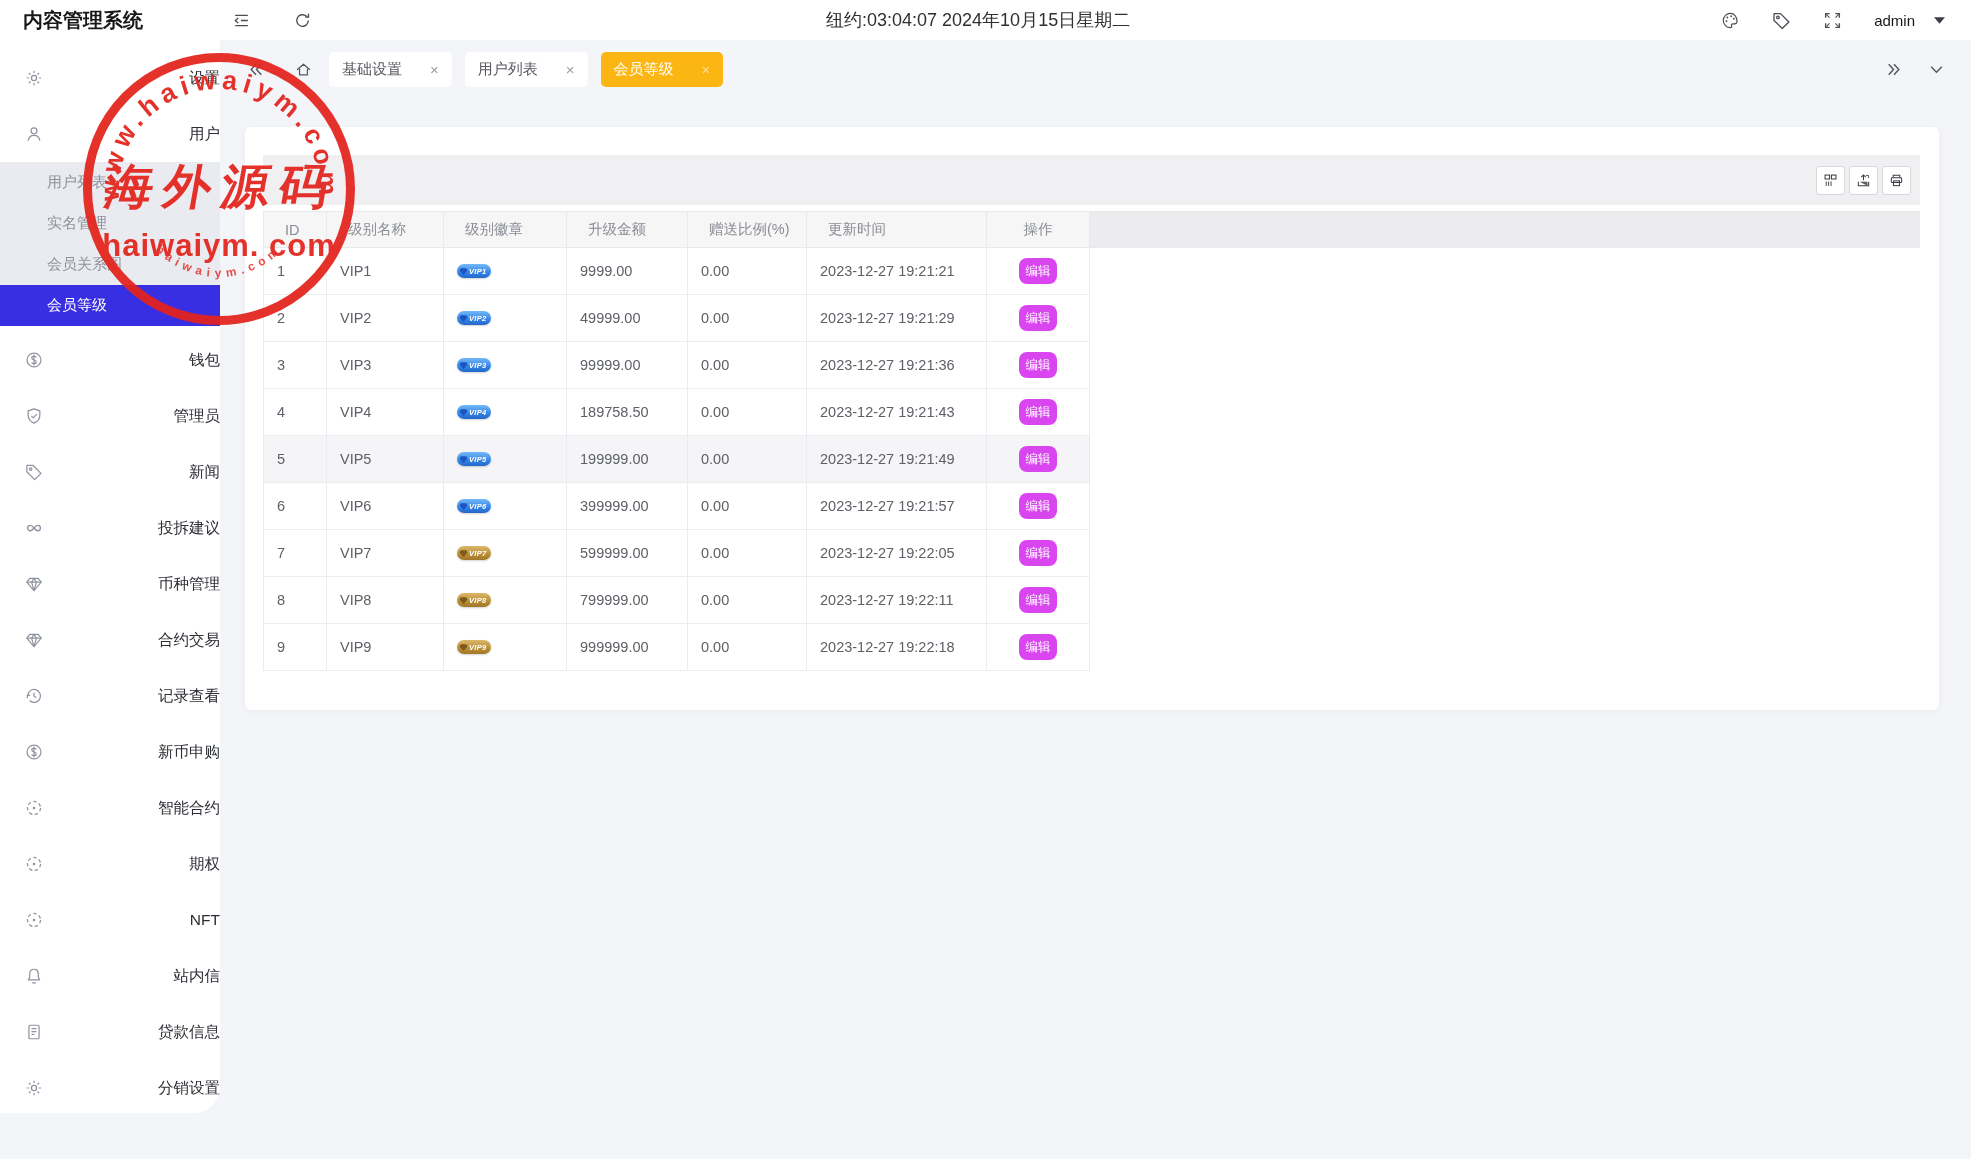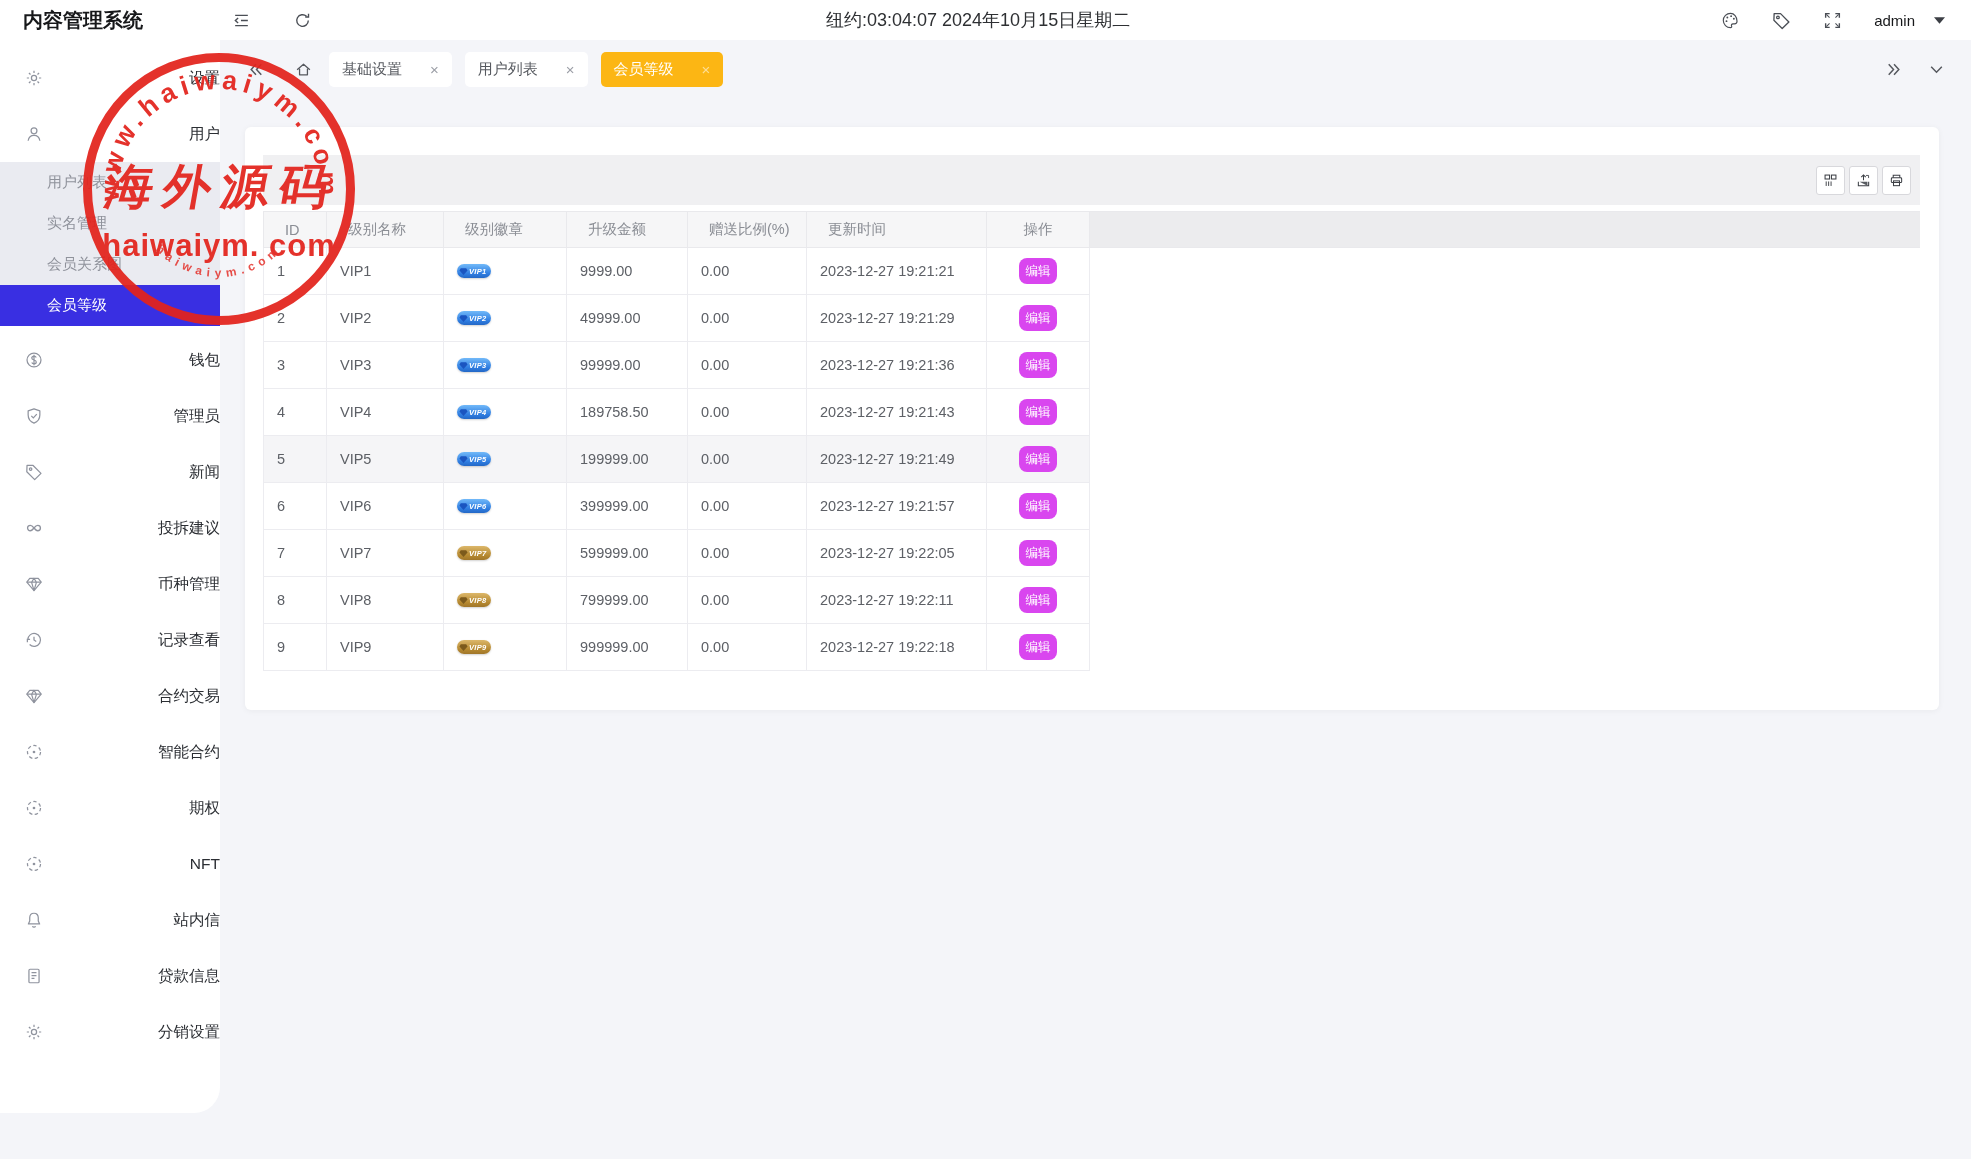--- a/index.html
+++ b/index.html
@@ -209,36 +209,45 @@
         <span class="icon">
           <svg viewBox="0 0 16 16" fill="none" stroke="currentColor" stroke-width="1.05" stroke-linejoin="round">
             <path d="M4.2 3h7.6l2.6 3.4L8 13.8 1.6 6.4z"></path>
             <path d="M1.6 6.4h12.8M5.8 6.4 8 13.8l2.2-7.4M5.8 6.4 8 3l2.2 3.4"></path>
           </svg>
         </span>
         <span class="side-label">币种管理</span>
       </div>
       <div class="side-item">
         <span class="icon">
+          <svg viewBox="0 0 16 16" fill="none" stroke="currentColor" stroke-width="1.05" stroke-linejoin="round">
+            <path d="M4.2 3h7.6l2.6 3.4L8 13.8 1.6 6.4z"></path>
+            <path d="M1.6 6.4h12.8M5.8 6.4 8 13.8l2.2-7.4M5.8 6.4 8 3l2.2 3.4"></path>
+          </svg>
+        </span>
+        <span class="side-label">合约交易</span>
+      </div>
+      <div class="side-item">
+        <span class="icon">
           <svg viewBox="0 0 16 16" fill="none" stroke="currentColor" stroke-width="1.1">
             <path d="M2.4 8a5.7 5.7 0 1 1 1.7 4"></path>
             <path d="M2.1 9.9V7.5h2.4"></path>
             <path d="M8 5.2V8l2 1.3"></path>
           </svg>
         </span>
         <span class="side-label">记录查看</span>
       </div>
       <div class="side-item">
         <span class="icon">
-          <svg viewBox="0 0 16 16" fill="none" stroke="currentColor" stroke-width="1.05" stroke-linejoin="round">
-            <path d="M4.2 3h7.6l2.6 3.4L8 13.8 1.6 6.4z"></path>
-            <path d="M1.6 6.4h12.8M5.8 6.4 8 13.8l2.2-7.4M5.8 6.4 8 3l2.2 3.4"></path>
-          </svg>
-        </span>
-        <span class="side-label">合约交易</span>
+          <svg viewBox="0 0 16 16" fill="none" stroke="currentColor" stroke-width="1.1">
+            <circle cx="8" cy="8" r="6.2"></circle>
+            <path d="M10 5.8c-.4-.8-1.1-1.2-2-1.2-1.1 0-2 .7-2 1.7s.9 1.4 2 1.7c1.1.3 2 .7 2 1.7s-.9 1.7-2 1.7c-.9 0-1.6-.4-2-1.2M8 3.4v9.2"></path>
+          </svg>
+        </span>
+        <span class="side-label">新币申购</span>
       </div>
       <div class="side-item">
         <span class="icon">
           <svg viewBox="0 0 16 16" fill="none" stroke="currentColor" stroke-width="1.1">
             <circle cx="8" cy="8" r="5.8" stroke-dasharray="3 2.2"></circle>
             <circle cx="8" cy="8" r="1.2" fill="currentColor" stroke="none"></circle>
           </svg>
         </span>
         <span class="side-label">智能合约</span>
       </div>

